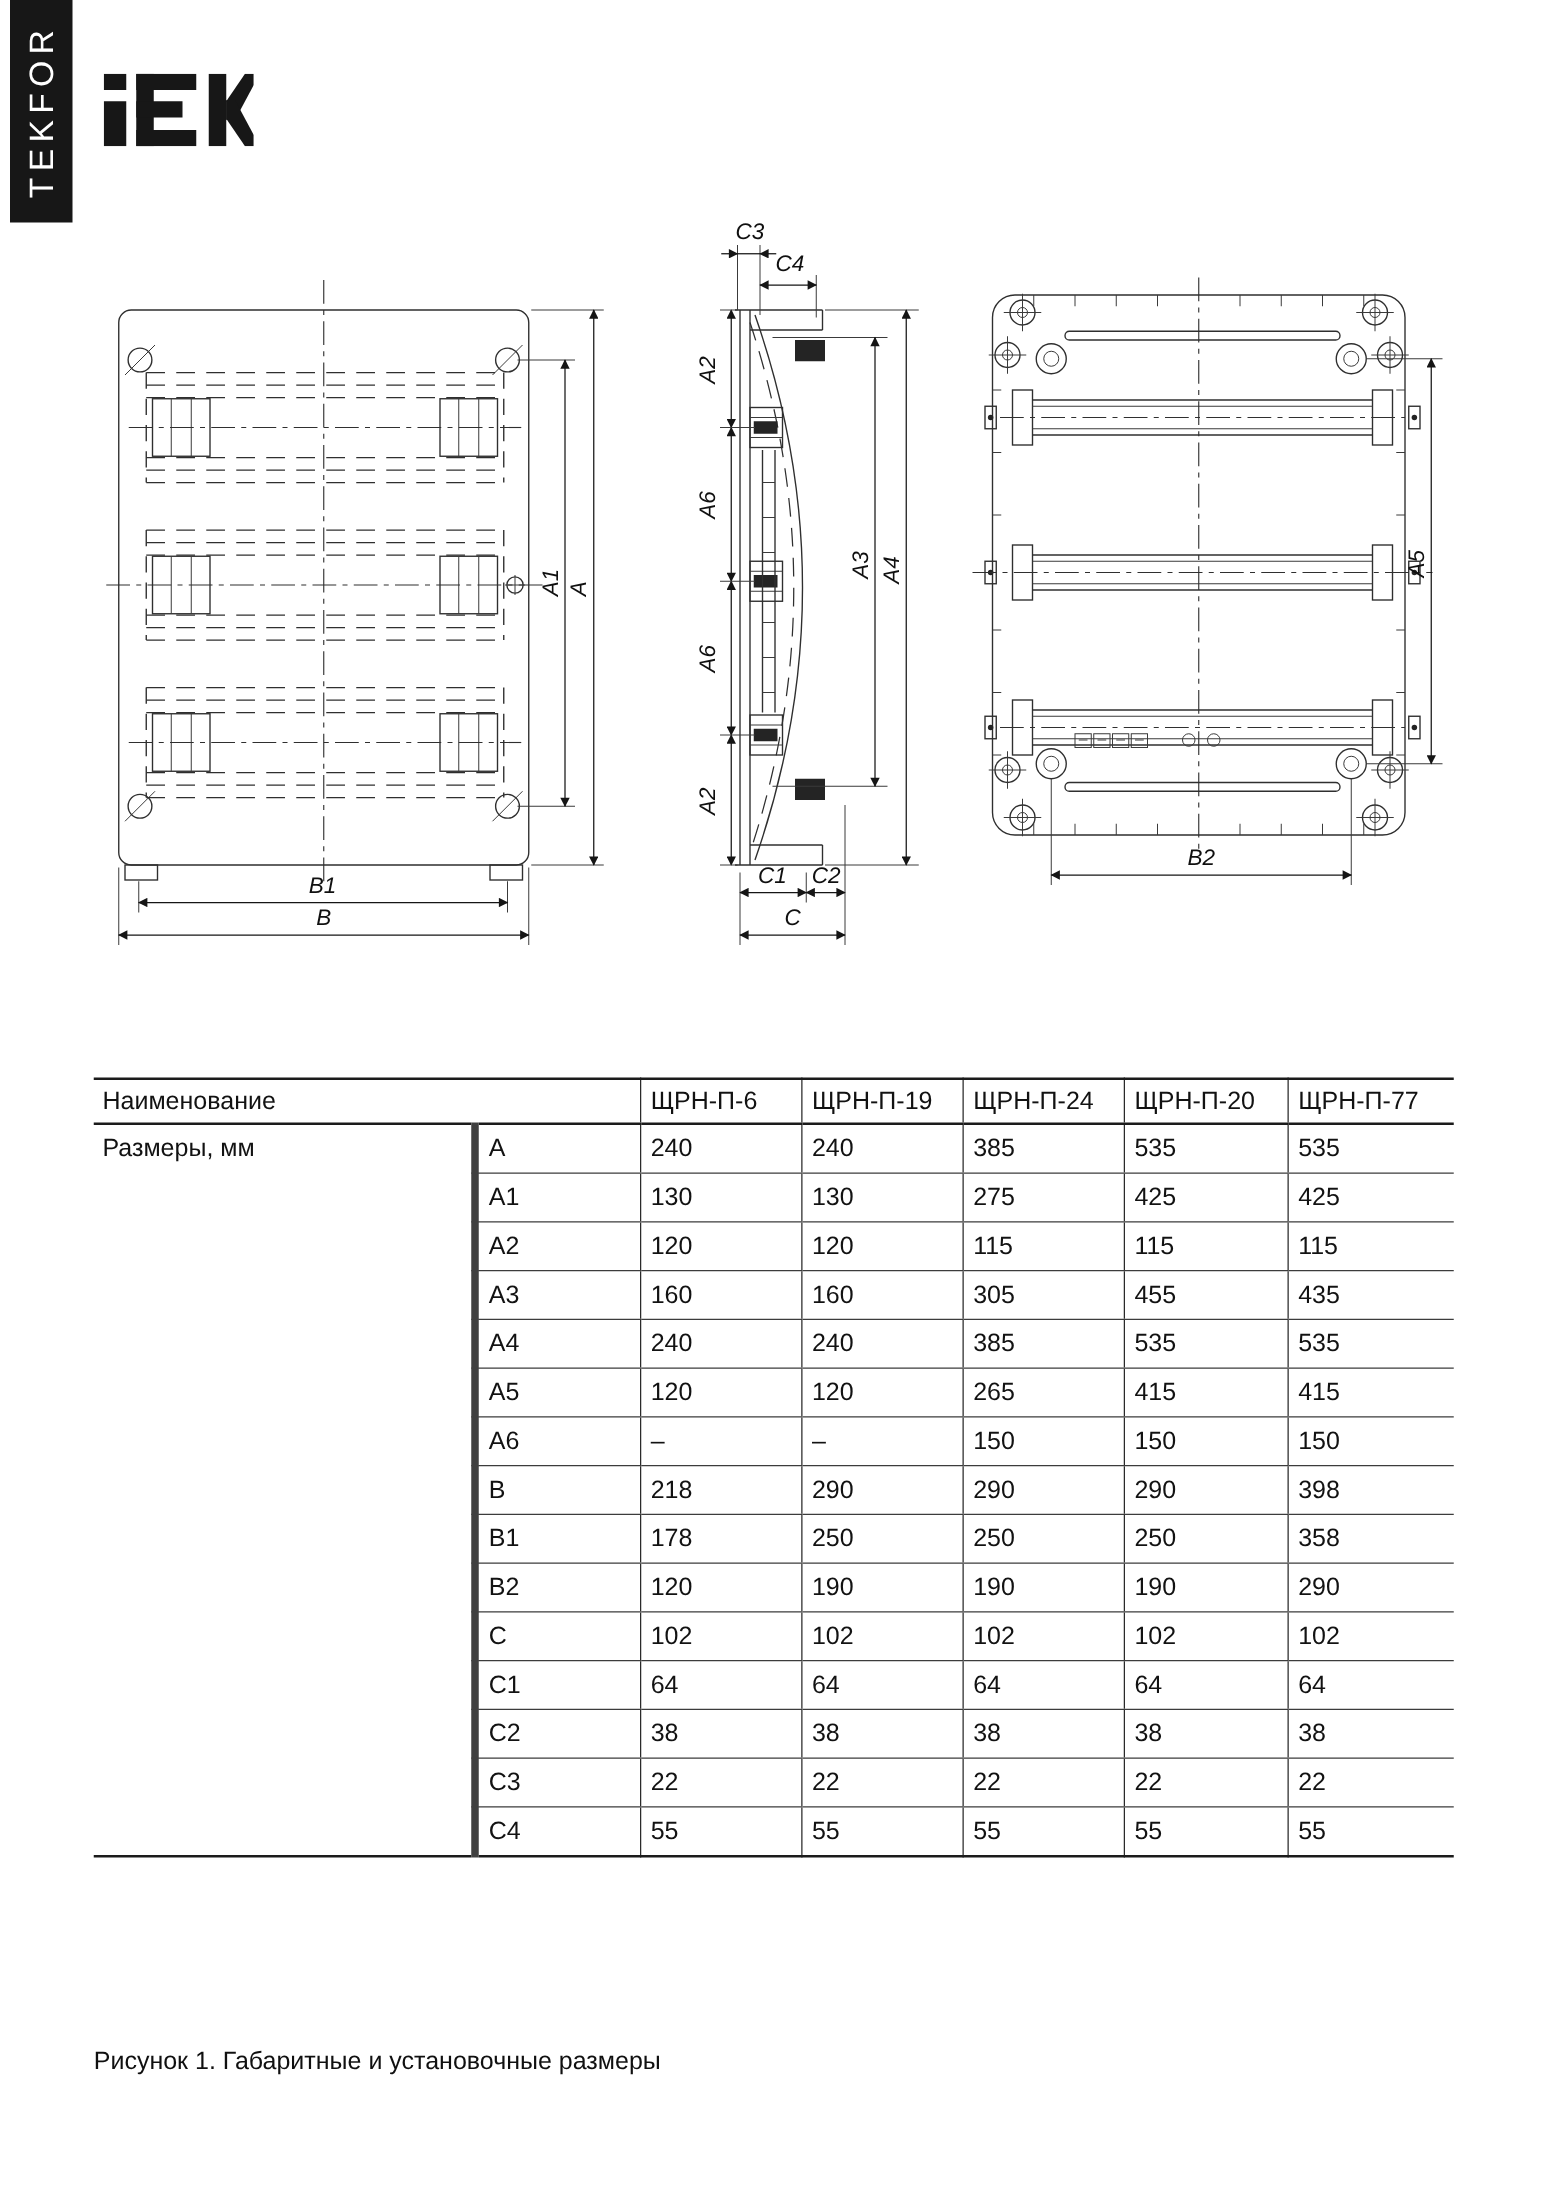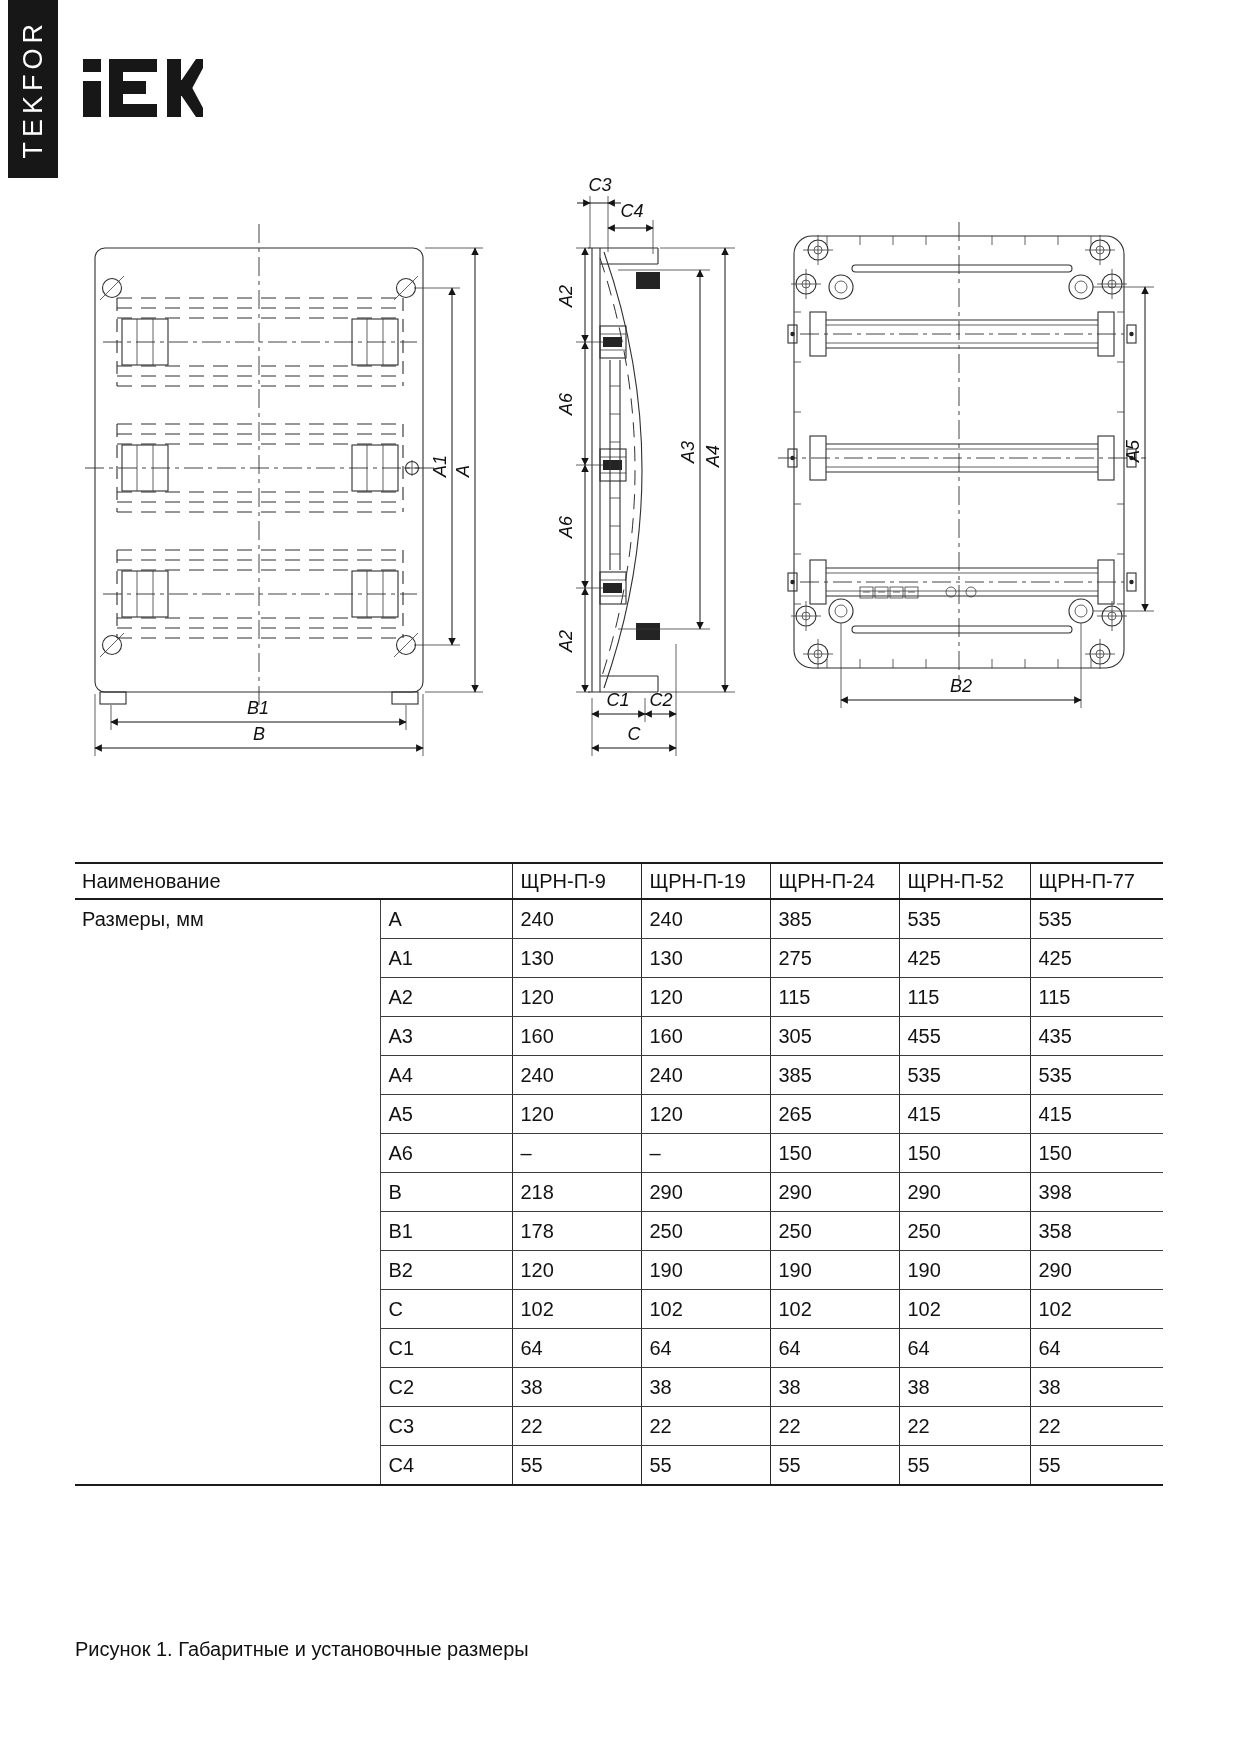--- a/index.html
+++ b/index.html
@@ -38,21 +38,21 @@
     position:absolute;left:75px;top:862px;border-collapse:collapse;table-layout:fixed;
     font-size:20px;color:#121212;
     border-top:2px solid #1b1b1b;border-bottom:2px solid #1b1b1b;
   }
   table.dims th,table.dims td{
     font-weight:400;text-align:left;padding:0 0 0 8px;vertical-align:middle;
     white-space:nowrap;overflow:hidden;
   }
   table.dims thead th{height:34px;border-bottom:2px solid #1b1b1b;}
   table.dims tbody td{height:38px;border-bottom:1px solid #3c3c3c;}
-  table.dims td.group{border-bottom:none;border-right:1px solid #404040;padding-left:7px;vertical-align:top;padding-top:8px;margin-top:38px;}
+  table.dims td.group{border-bottom:none;border-right:6px solid #404040;padding-left:7px;vertical-align:top;padding-top:8px;margin-top:38px;}
   table.dims .vl{border-left:1px solid #2a2a2a;}
   table.dims thead th.name{padding-left:7px;margin-left:47px;}
 
   .caption{position:absolute;left:75px;top:1638px;font-size:20px;color:#101010;}
 </style>
 </head>
 <body>
 
 <div class="page">
 
@@ -371,24 +371,24 @@
         <col style="width:132px">
         <col style="width:129px">
       <col style="width:129px">
         <col style="width:129px">
         <col style="width:131px">
         <col style="width:133px">
     </colgroup>
     <thead>
       <tr>
         <th class="name" colspan="2">Наименование</th>
-      <th class="vl">ЩРН-П-9</th>
+      <th class="vl">ЩРН-П-6</th>
           <th class="vl">ЩРН-П-19</th>
           <th class="vl">ЩРН-П-24</th>
-          <th class="vl">ЩРН-П-52</th>
+          <th class="vl">ЩРН-П-20</th>
           <th class="vl">ЩРН-П-77</th>
         </tr>
     </thead>
     <tbody id="tbody">
         <tr>
           <td class="group" rowspan="15">Размеры, мм</td>
           <td>A</td>
           <td class="vl">240</td>
           <td class="vl">240</td>
           <td class="vl">385</td>

